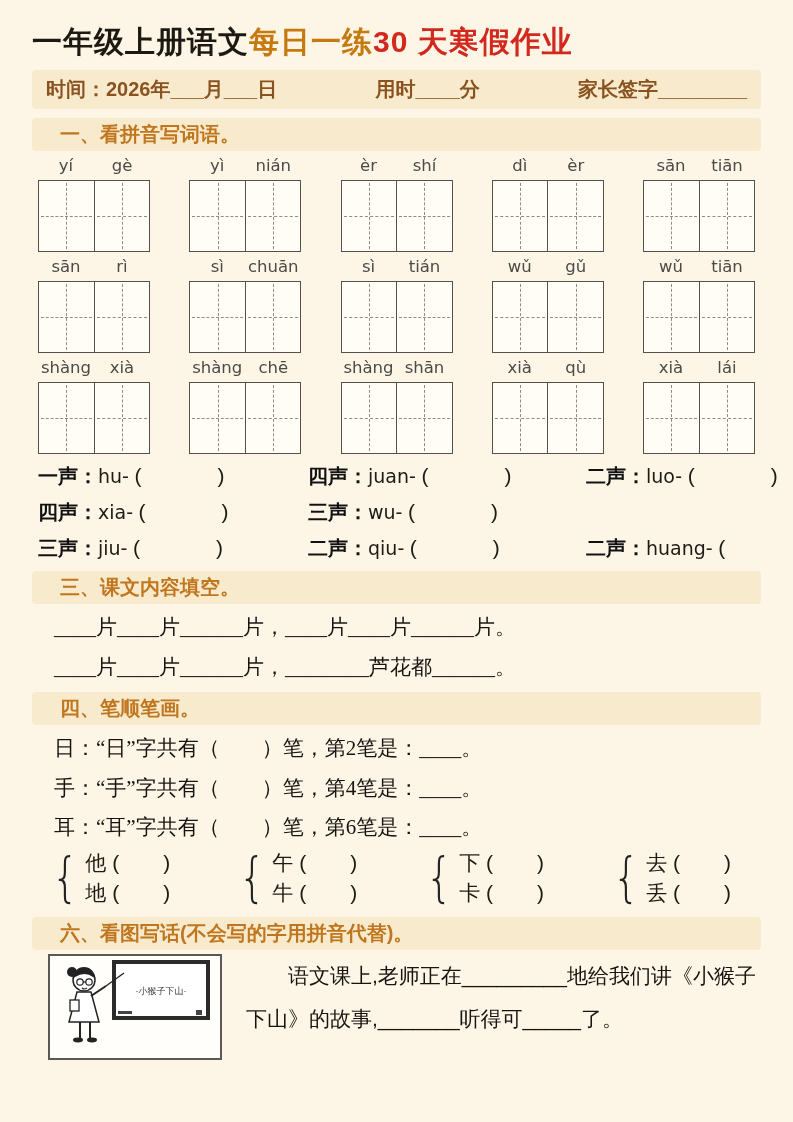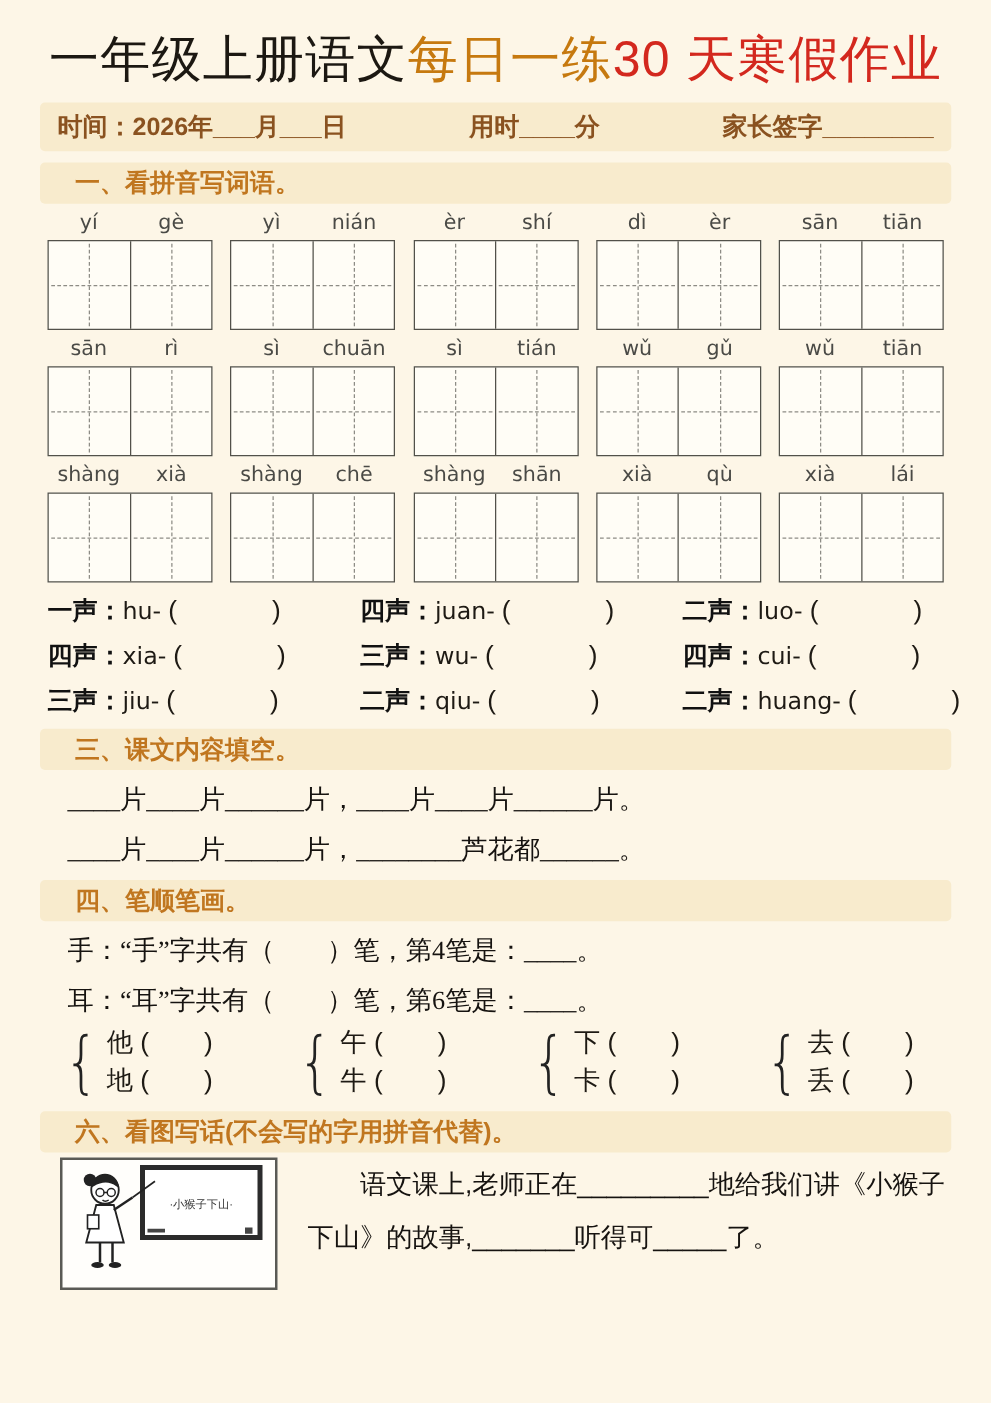--- a/index.html
+++ b/index.html
@@ -6,21 +6,21 @@
   body{
     width:793px;height:1122px;overflow:hidden;box-sizing:border-box;
     background:#fdf6e7;
     font-family:"Liberation Sans","DejaVu Sans",sans-serif;
     color:#1e1a14;
   }
   .page{padding:24px 32px 0 32px;}
 
   
   .title{
-    text-align:center;font-size:40px;font-weight:400;line-height:1.2;
+    text-align:left;font-size:30px;font-weight:700;line-height:1.2;
     letter-spacing:1px;white-space:nowrap;
   }
   .title .t-black{color:#1c1812;}
   .title .t-orange{color:#c6790f;}
   .title .t-red{color:#d3281e;}
 
   
   .band{background:#f8ebcd;border-radius:4px;}
   .meta{
     margin-top:10px;padding:6px 14px;display:flex;justify-content:space-between;
@@ -28,38 +28,38 @@
   }
   .meta span{white-space:nowrap;}
 
   
   .sec-h{
     margin-top:9px;padding:3px 28px;font-size:20px;font-weight:800;color:#c0761f;
   }
 
   
   .pinyin-row{display:flex;justify-content:space-between;padding:0 6px;margin-top:5px;}
-  .group{width:132px;}
+  .group{width:112px;}
   .pylabels{display:flex;height:24px;}
   .pylabels span{
     width:50%;text-align:center;font-size:16.5px;color:#4a4a46;
     font-family:"DejaVu Sans",sans-serif;
   }
   .cells{display:flex;border:1.6px solid #52514a;background:#fffdf6;}
   .cell{width:65px;height:70px;position:relative;}
   .cell + .cell{border-left:1.6px solid #52514a;}
   .cell::before{
     content:"";position:absolute;left:50%;top:2px;bottom:2px;border-left:1.5px dashed #8d8c85;
   }
   .cell::after{
     content:"";position:absolute;top:50%;left:2px;right:2px;border-top:1.5px dashed #8d8c85;
   }
 
   
-  .s2-row{display:grid;grid-template-columns:250px 258px 1fr;padding:0 6px;margin-top:9px;}
+  .s2-row{display:grid;grid-template-columns:250px 258px 1fr;padding:0 6px;margin-top:9px;gap:20px;}
   .s2-item{font-size:20px;white-space:nowrap;}
   .s2-item .tone{font-weight:700;color:#111;}
   .s2-item .py{font-family:"DejaVu Sans",sans-serif;font-size:19px;}
   .paren{font-size:21px;}
   .gap2{display:inline-block;width:76px;}
 
   
   .txt-line{font-size:21px;padding-left:22px;margin-top:8px;line-height:1.5;color:#161310;font-family:Liberation Serif, serif;}
 
   
@@ -260,33 +260,33 @@
 
 
   <div class="s2-row">
     <div class="s2-item"><span class="tone">一声：</span><span class="py">hu-</span> <span class="paren">(</span><span class="gap2"></span><span class="paren">)</span></div>
     <div class="s2-item"><span class="tone">四声：</span><span class="py">juan-</span> <span class="paren">(</span><span class="gap2"></span><span class="paren">)</span></div>
     <div class="s2-item"><span class="tone">二声：</span><span class="py">luo-</span> <span class="paren">(</span><span class="gap2"></span><span class="paren">)</span></div>
   </div>
   <div class="s2-row">
     <div class="s2-item"><span class="tone">四声：</span><span class="py">xia-</span> <span class="paren">(</span><span class="gap2"></span><span class="paren">)</span></div>
     <div class="s2-item"><span class="tone">三声：</span><span class="py">wu-</span> <span class="paren">(</span><span class="gap2"></span><span class="paren">)</span></div>
-    <div class="s2-item"><span class="tone">四声：</span><span class="py">cui-</span> <span class="paren">(</span><span class="gap2"></span><span class="paren">)</span></div>
   </div>
   <div class="s2-row">
     <div class="s2-item"><span class="tone">三声：</span><span class="py">jiu-</span> <span class="paren">(</span><span class="gap2"></span><span class="paren">)</span></div>
     <div class="s2-item"><span class="tone">二声：</span><span class="py">qiu-</span> <span class="paren">(</span><span class="gap2"></span><span class="paren">)</span></div>
     <div class="s2-item"><span class="tone">二声：</span><span class="py">huang-</span> <span class="paren">(</span><span class="gap2"></span><span class="paren">)</span></div>
   </div>
 
   <div class="sec-h band">三、课文内容填空。</div>
   <div class="txt-line">____片____片______片，____片____片______片。</div>
   <div class="txt-line">____片____片______片，________芦花都______。</div>
 
   <div class="sec-h band">四、笔顺笔画。</div>
+  <div class="txt-line">日：“日”字共有（　　）笔，第2笔是：____。</div>
   <div class="txt-line">手：“手”字共有（　　）笔，第4笔是：____。</div>
   <div class="txt-line">耳：“耳”字共有（　　）笔，第6笔是：____。</div>
 
   <div class="s5-row">
     <div class="s5-group">
       <span class="brace">{</span>
       <div class="s5-lines">
         <div class="s5-line"><span>他</span> <span class="paren">(</span><span class="gap5"></span><span class="paren">)</span></div>
         <div class="s5-line"><span>地</span> <span class="paren">(</span><span class="gap5"></span><span class="paren">)</span></div>
       </div>

